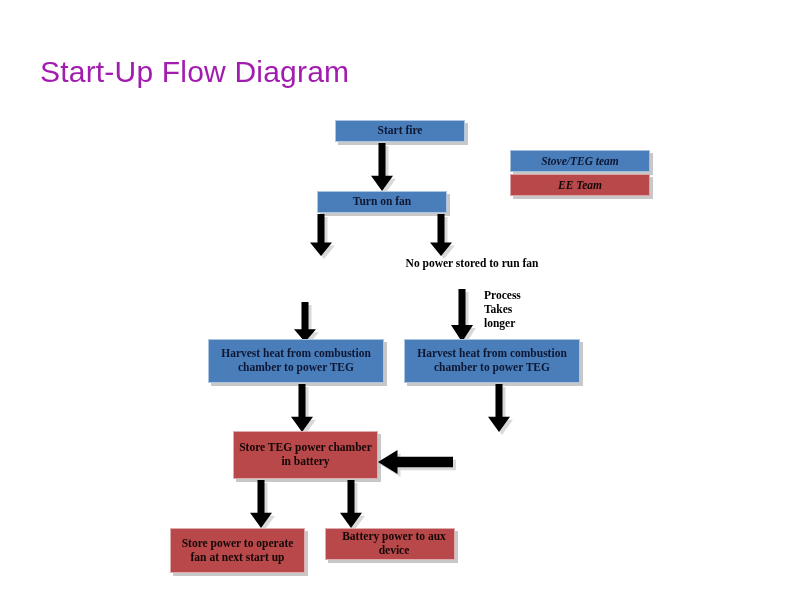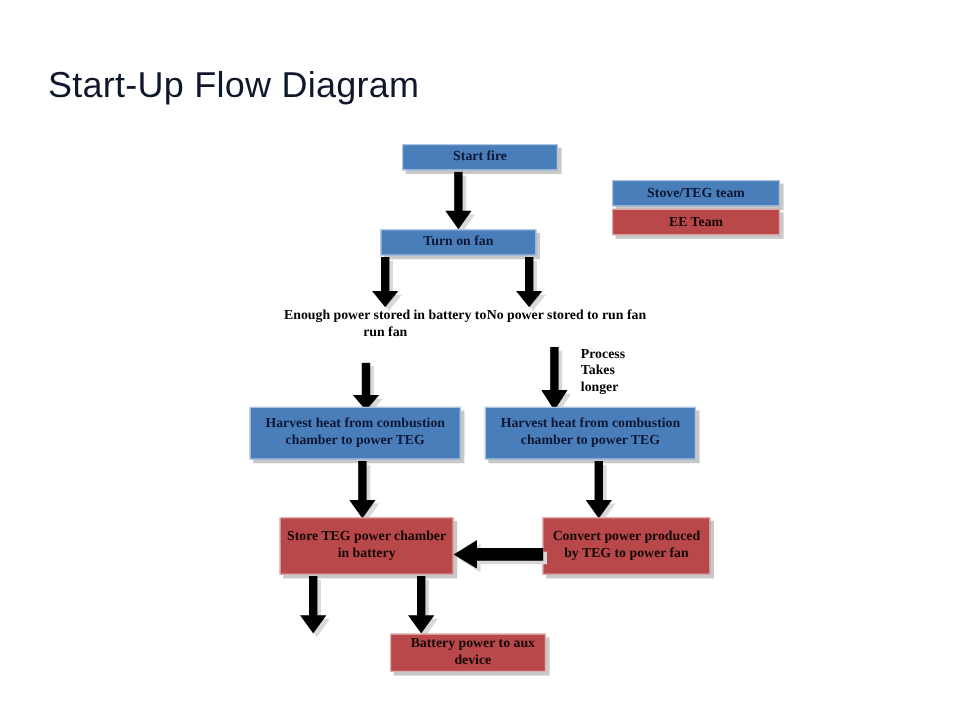--- a/index.html
+++ b/index.html
@@ -22,21 +22,21 @@
   }
 
   
   #page-title {
     position: absolute;
     left: 40px;
     top: 55px;
     font-family: "Liberation Sans", sans-serif;
     font-size: 30px;
     font-weight: 400;
-    color: #0f172a;
+    color: #a21caf;
     letter-spacing: 0.2px;
     white-space: nowrap;
   }
 
   
   .box {
     position: absolute;
     box-sizing: border-box;
     display: flex;
     align-items: center;
@@ -123,20 +123,21 @@
     background: #000000;
     clip-path: polygon(100% 28%, 100% 72%, 26% 72%, 26% 100%, 0% 50%, 26% 0%, 26% 28%);
   }
 
   
   #legend {
     position: absolute;
     left: 510px;
     top: 150px;
     width: 140px;
+    font-style: italic;
   }
   .legend-item {
     box-sizing: border-box;
     width: 140px;
     height: 22px;
     display: flex;
     align-items: center;
     justify-content: center;
     font-family: "Liberation Serif", serif;
     font-weight: bold;
@@ -179,21 +180,20 @@
   <div class="arrow-down" style="left:310px; top:214px; width:22px; height:42px;">
     <div class="shadow"></div>
     <div class="body"></div>
   </div>
 
   <div class="arrow-down" style="left:430px; top:214px; width:22px; height:42px;">
     <div class="shadow"></div>
     <div class="body"></div>
   </div>
 
-  <div class="plain-label" style="left:235px; top:257px; width:172px;">Enough power stored in battery to run fan</div>
 
   <div class="plain-label" style="left:398px; top:257px; width:148px;text-align:center;">No power stored to run fan</div>
 
   <div class="plain-label left-align" style="left:484px; top:289px; width:62px;">Process Takes longer</div>
 
   <div class="arrow-down" style="left:294px; top:302px; width:22px; height:40px;">
     <div class="shadow"></div>
     <div class="body"></div>
   </div>
 
@@ -217,37 +217,37 @@
 
   <div class="arrow-down" style="left:488px; top:384px; width:22px; height:48px;">
     <div class="shadow"></div>
     <div class="body"></div>
   </div>
 
   <div class="box red" style="left:233px; top:431px; width:145px; height:48px;">
     <span class="txt">Store TEG power chamber in battery</span>
   </div>
 
-  <div class="box red" style="left:452px; top:431px; width:140px; height:48px;">
-    <span class="txt">Convert power produced by TEG to power fan</span>
-  </div>
 
   <div class="arrow-left" style="left:378px; top:450px; width:75px; height:24px;">
     <div class="shadow"></div>
     <div class="body"></div>
   </div>
 
   <div class="arrow-down" style="left:250px; top:480px; width:22px; height:48px;">
     <div class="shadow"></div>
     <div class="body"></div>
   </div>
 
   <div class="arrow-down" style="left:340px; top:480px; width:22px; height:48px;">
     <div class="shadow"></div>
     <div class="body"></div>
   </div>
 
+  <div class="box red" style="left:170px; top:528px; width:135px; height:45px;">
+    <span class="txt">Store power to operate fan at next start up</span>
+  </div>
 
   <div class="box red" style="left:325px; top:528px; width:130px; height:32px;padding-left:12px;">
     <span class="txt">Battery power to aux device</span>
   </div>
 
 </div>
 
 </body></html>

